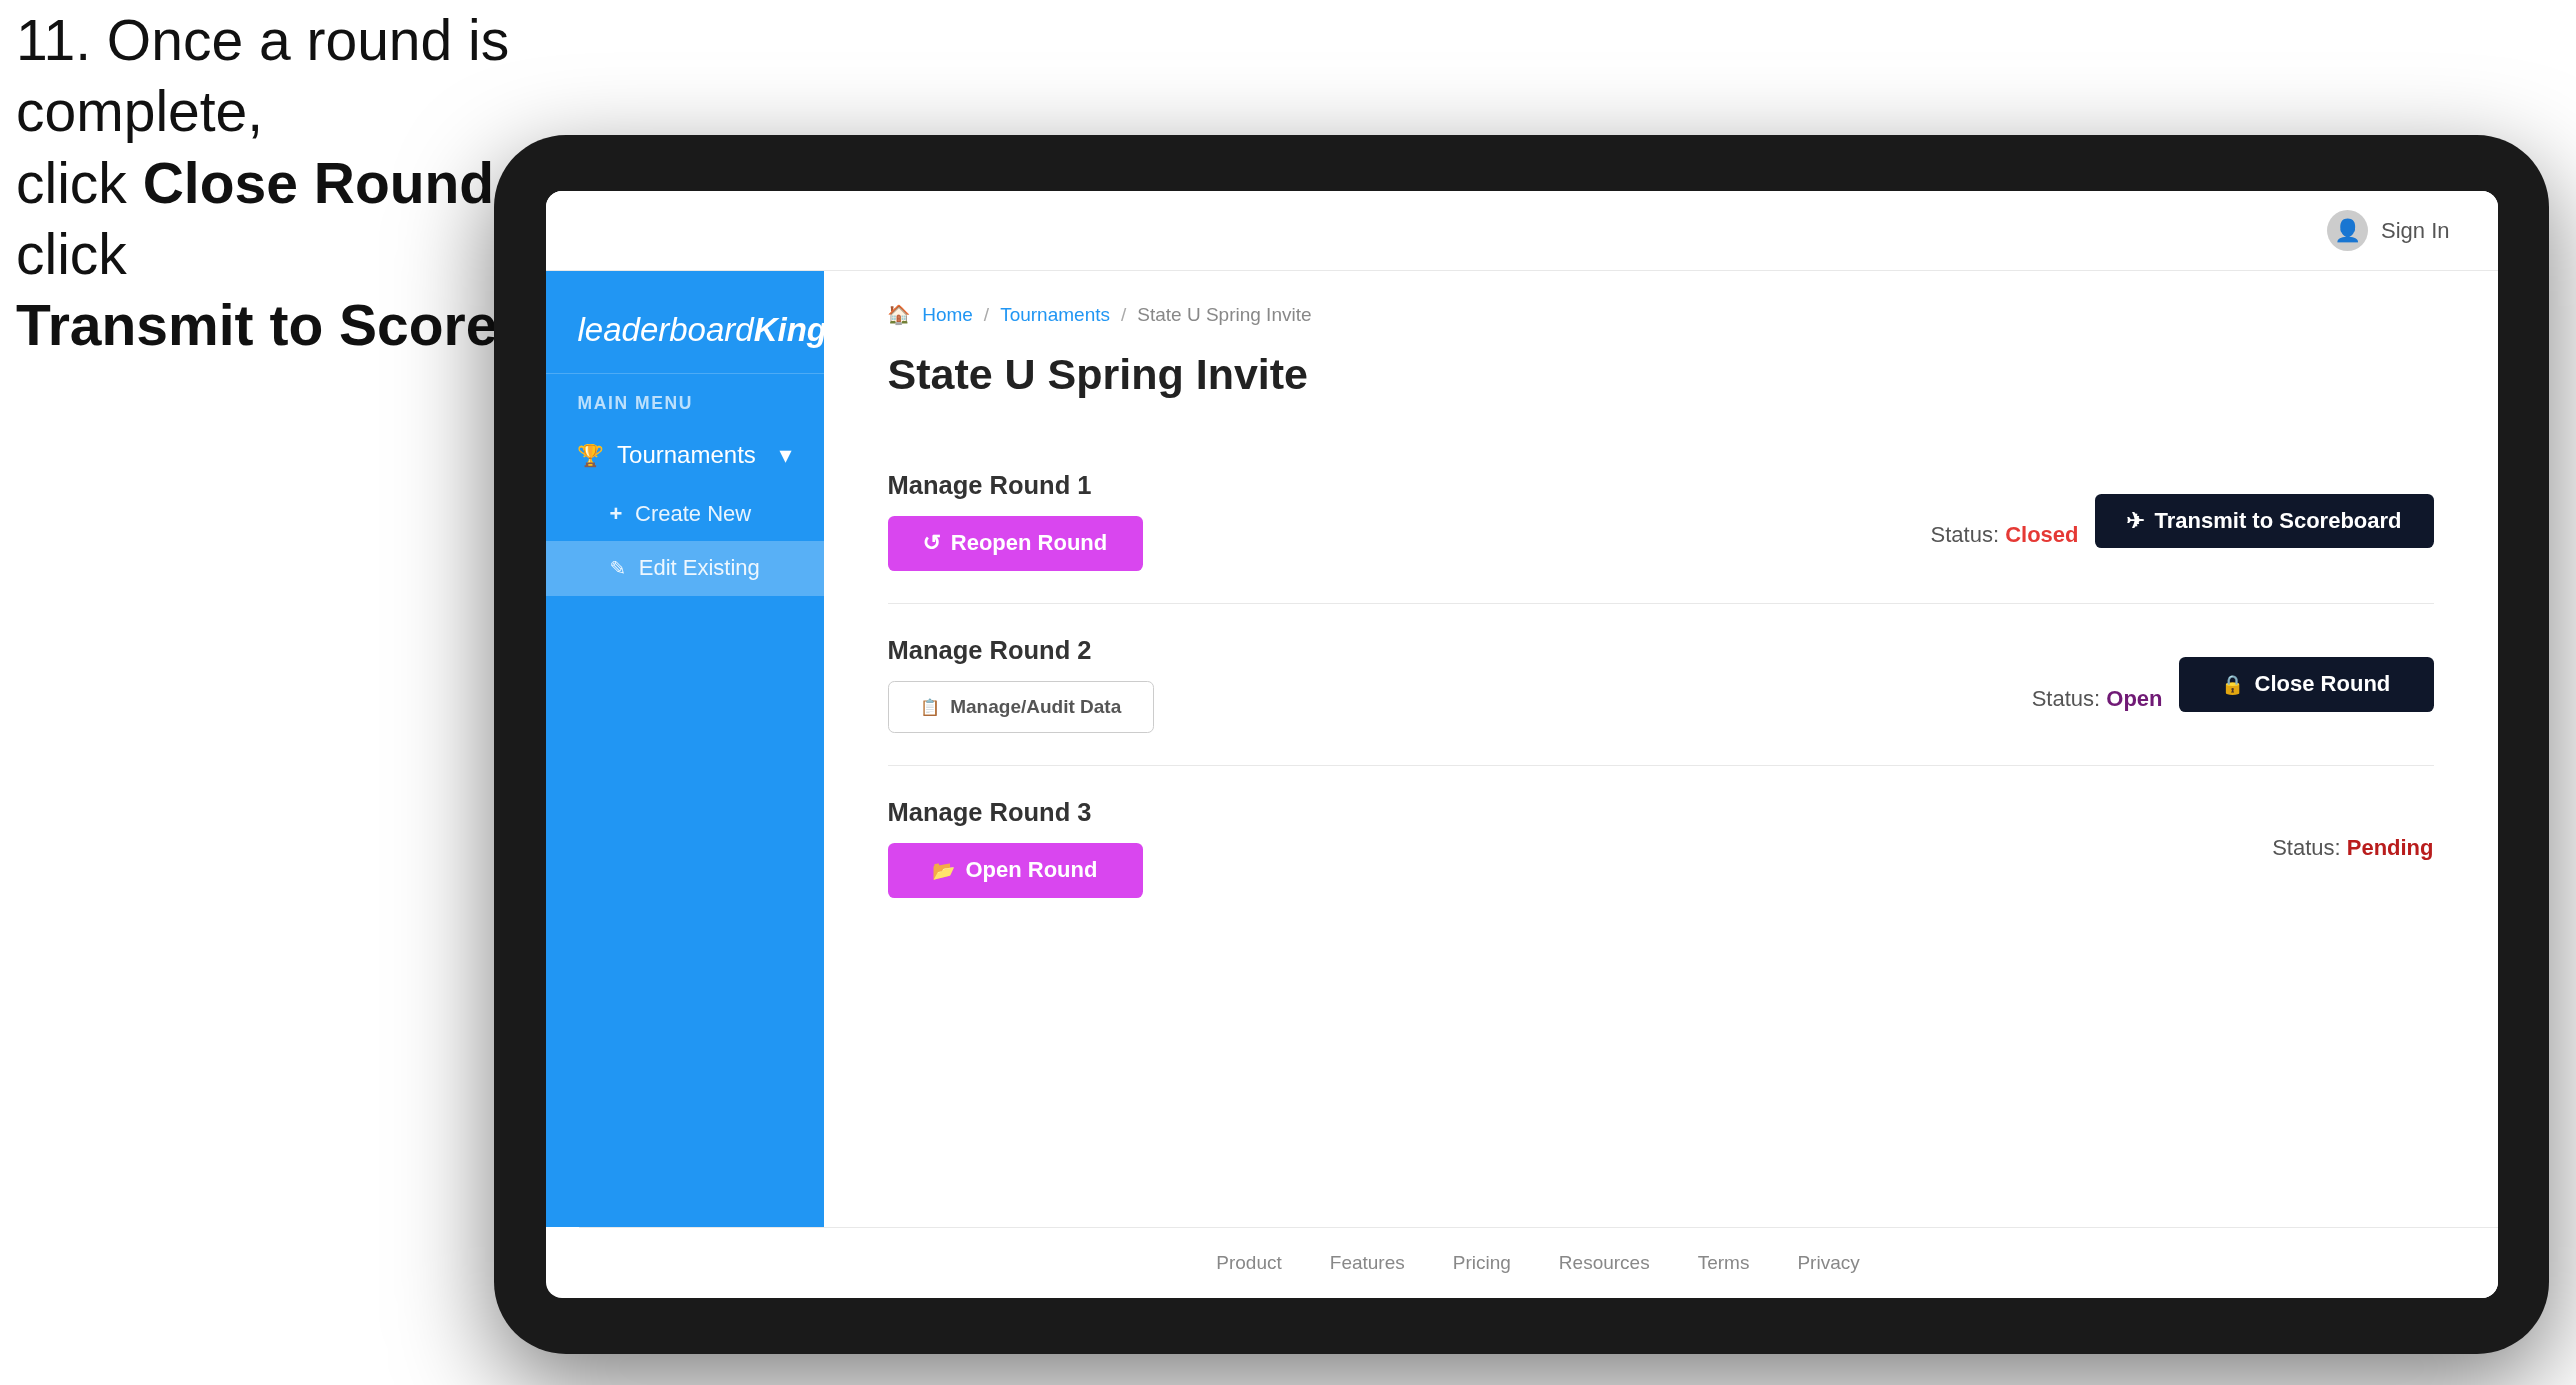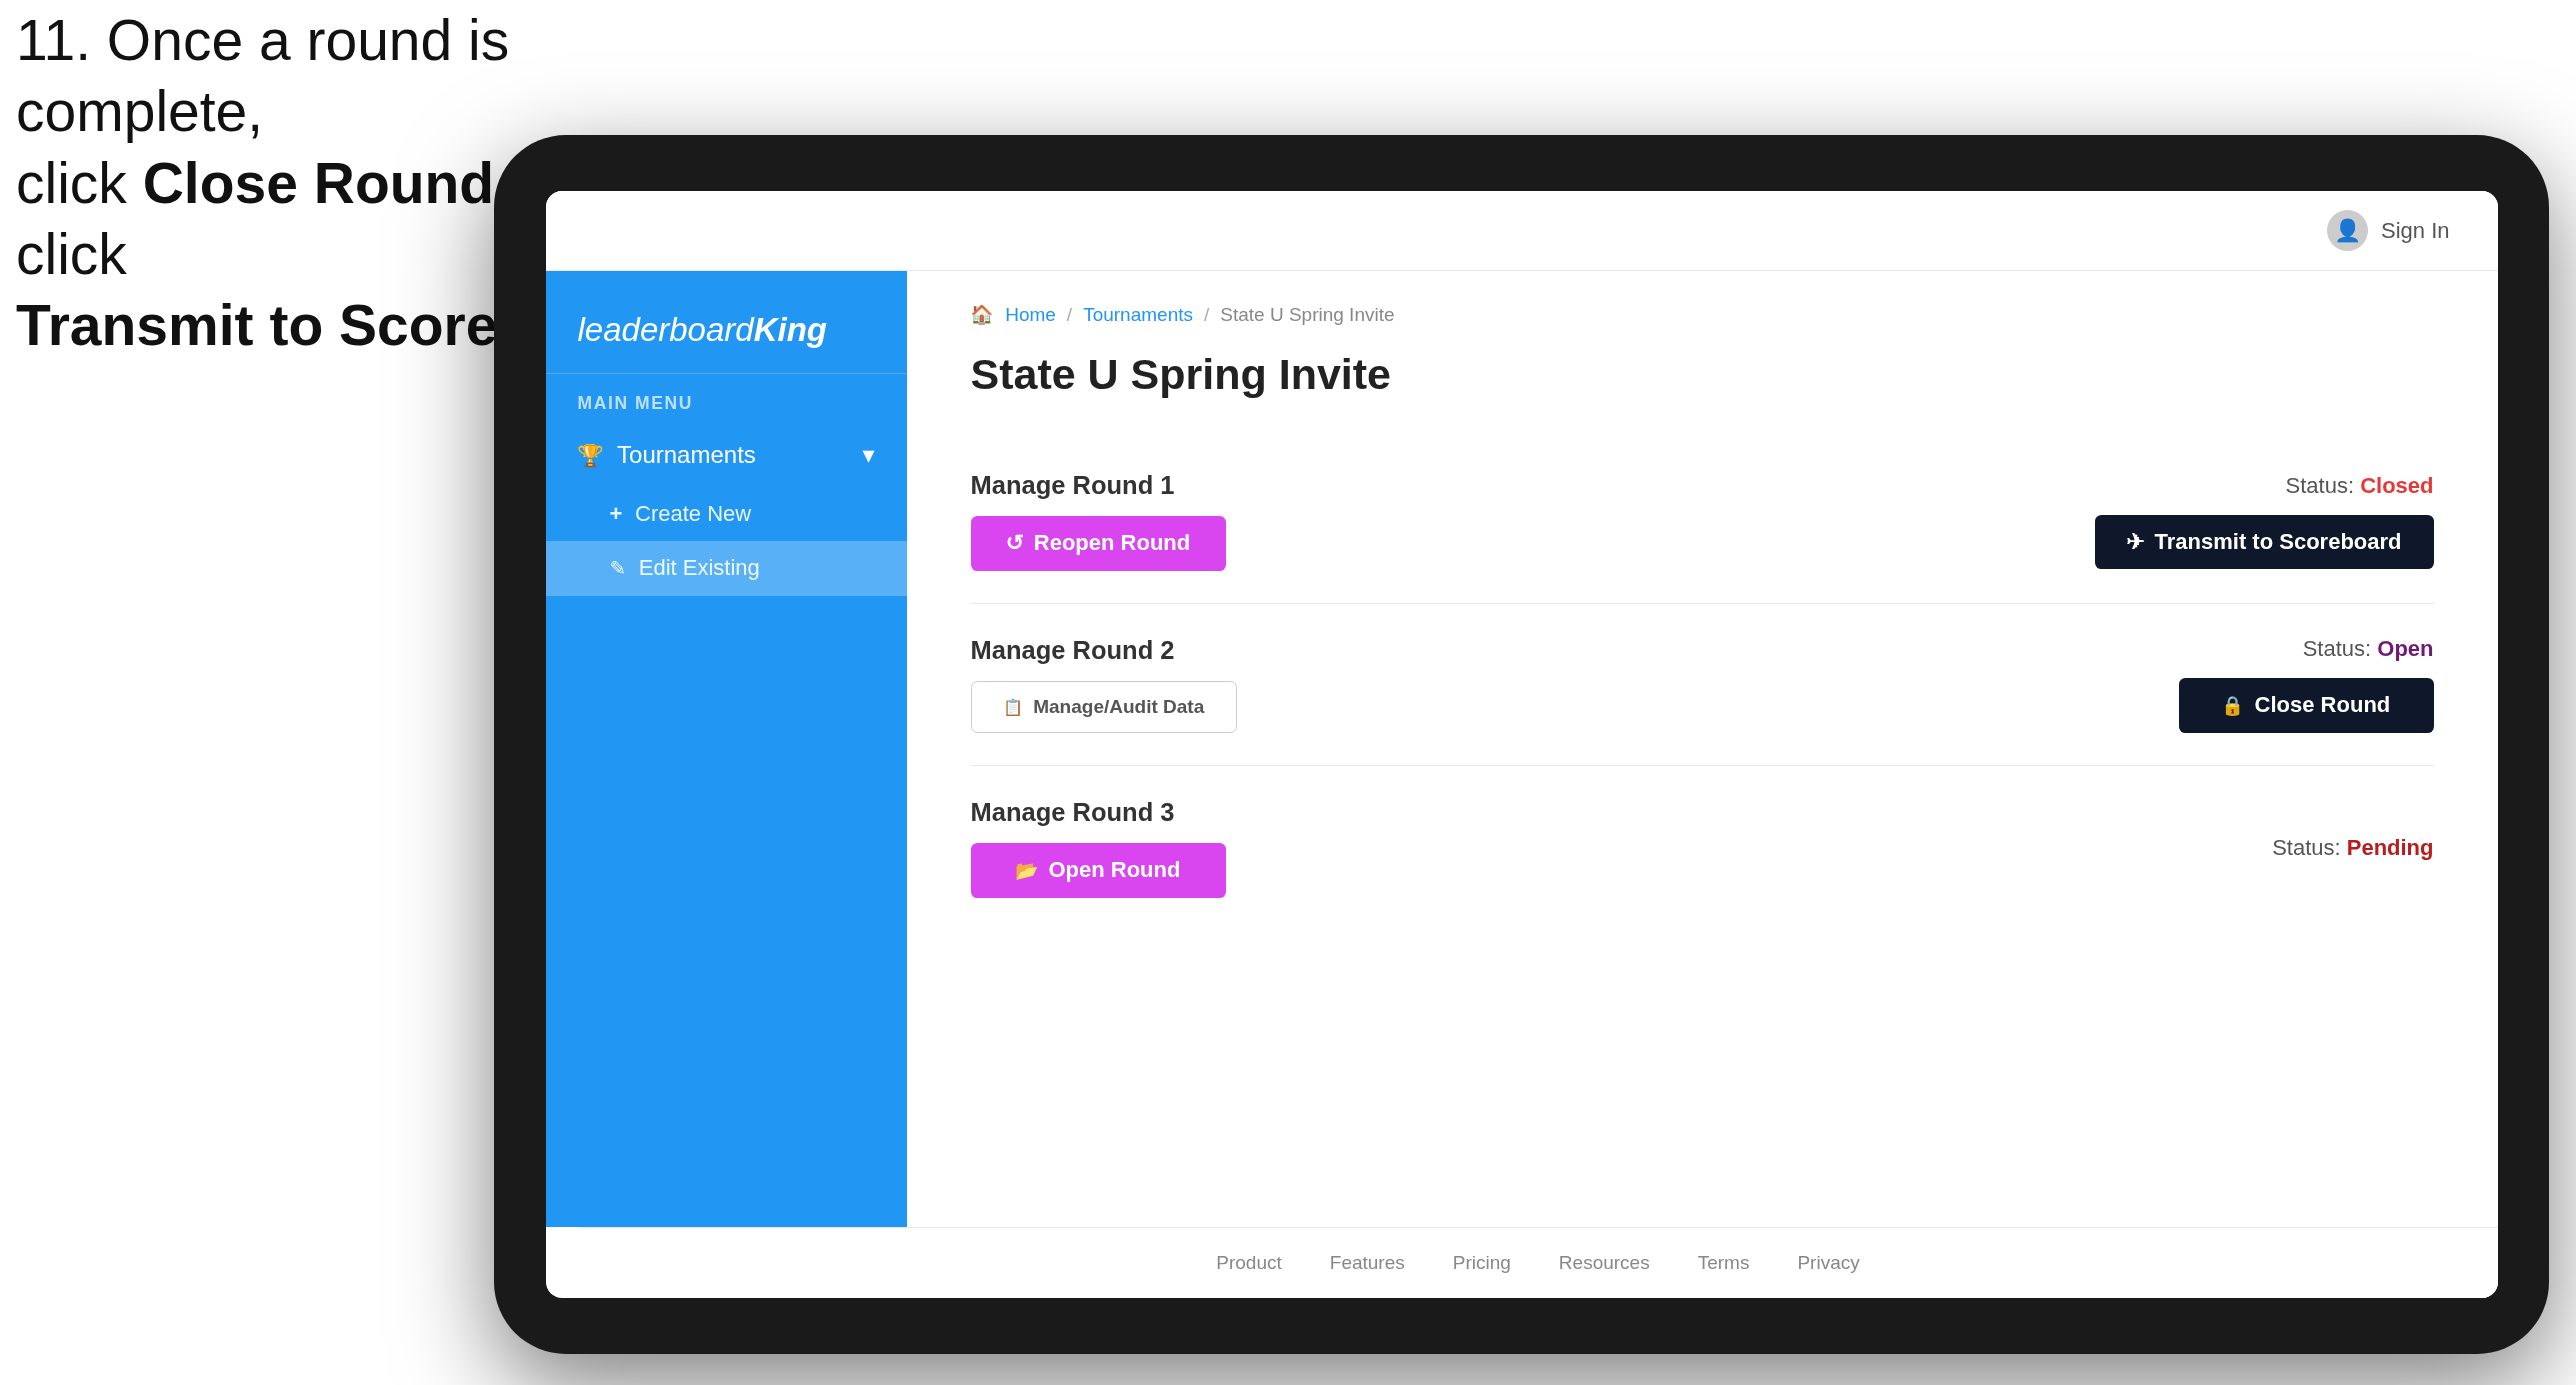--- a/index.html
+++ b/index.html
@@ -95,21 +95,21 @@
 
     
     .app-body {
       display: flex;
       flex: 1;
       overflow: hidden;
     }
 
     
     .sidebar {
-      width: 361px;
+      width: 278px;
       background: #2196F3;
       flex-shrink: 0;
       display: flex;
       flex-direction: column;
       padding-top: 16px;
     }
 
     .logo-area {
       padding: 24px 32px 24px 32px;
       border-bottom: 0.8px solid rgba(255,255,255,0.2);
@@ -201,21 +201,21 @@
       flex-direction: column;
       gap: 16px;
     }
     .round-title {
       font-size: 25.5px;
       font-weight: 600;
       color: #333;
     }
     .round-right {
       display: flex;
-      flex-direction: column;
+      flex-direction: row;
       align-items: flex-end;
       gap: 16px;
     }
 
     .status-text {
       font-size: 22px;
       color: #555;
     }
     .status-closed { color: #e53935; font-weight: 600; }
     .status-open { color: #701a75; font-weight: 600; }

